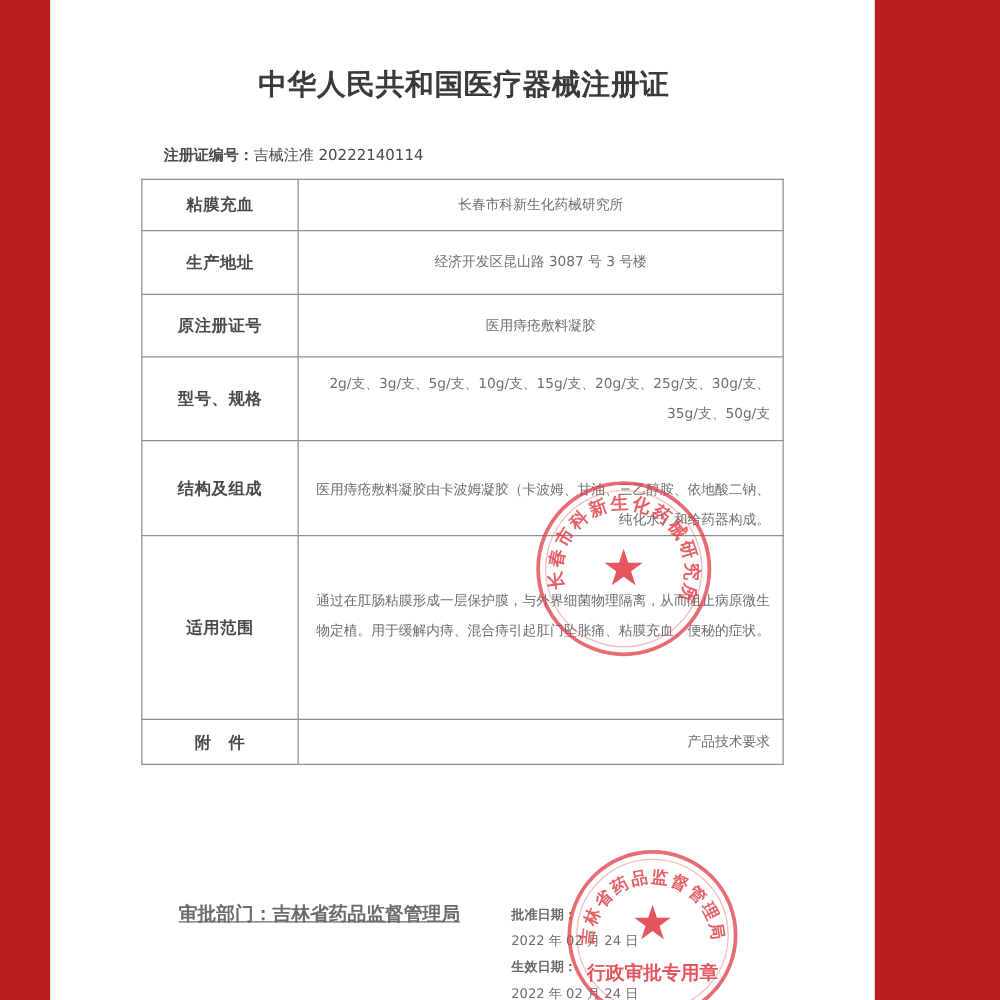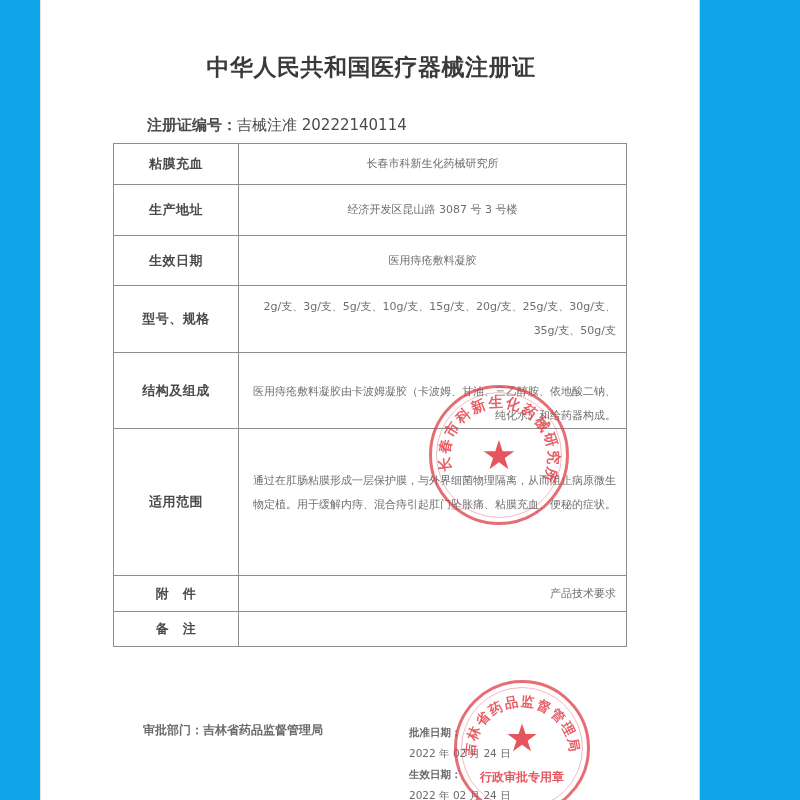--- a/index.html
+++ b/index.html
@@ -4,39 +4,39 @@
   <style>
     * { box-sizing: border-box; margin: 0; padding: 0; }
     html, body { width: 800px; height: 800px; overflow: hidden; }
     body {
       background: #f2f3f5;
       font-family: "DejaVu Sans", "Liberation Sans", sans-serif;
       position: relative;
     }
     .viewer {
       position: absolute; left: 0; top: 0; width: 800px; height: 800px;
-      background: #0ea5e9;
+      background: #b91c1c;
     }
     .page {
       position: absolute; left: 40px; top: 0; width: 660px; height: 800px;
       background: #ffffff;
       border-left: 1px solid #e2e3e6;
       border-right: 1px solid #d8d9dc;
       overflow: hidden;
     }
     .doc-title {
       position: absolute; left: 0; top: 52px; width: 660px;
       text-align: center;
       font-size: 23px; font-weight: bold; color: #3a3a3a;
       letter-spacing: 0.5px;
       font-family: "DejaVu Sans", sans-serif;
     }
     .reg-no {
-      position: absolute; left: 106px; top: 116px;
-      font-size: 15px; font-weight: bold; color: #4a4a4a;
+      position: absolute; left: 90px; top: 116px;
+      font-size: 12px; font-weight: bold; color: #4a4a4a;
     }
     .reg-no .val { font-weight: normal; }
     table.cert {
       position: absolute; left: 72px; top: 143px;
       width: 514px;
       border-collapse: collapse;
       font-size: 11px; color: #6a6a6a;
     }
     table.cert td {
       border: 1.4px solid #8e8e8e;
@@ -45,21 +45,21 @@
     }
     table.cert td.lab {
       width: 125px; text-align: center;
       font-size: 13px; font-weight: bold; color: #4a4a4a;
       letter-spacing: 0.5px;
     }
     table.cert td.val { padding: 0 10px 0 10px; line-height: 24px; color: #6e6e6e; }
     table.cert td.val.center { text-align: center; }
     .footer-left {
       position: absolute; left: 102px; top: 722px;
-      font-size: 12px; color: #6a6a6a; font-weight: bold;
+      font-size: 15px; color: #6a6a6a; font-weight: bold; text-decoration: underline;
     }
     .dates {
       position: absolute; left: 368px; top: 722px;
       font-size: 10.5px; color: #6a6a6a; line-height: 21px;
     }
     .dates .row { display: flex; flex-direction: column; }
     .dates .dl { width: 56px; font-weight: bold; }
     .seal {
       position: absolute; border-radius: 50%;
       border: 3px solid rgba(222, 60, 70, 0.75);
@@ -72,21 +72,21 @@
     .seal .star {
       position: absolute; left: 50%; top: 50%;
       transform: translate(-50%, -50%);
       color: rgba(225, 55, 65, 0.85);
     }
     .seal .arc {
       position: absolute; left: 0; top: 0; width: 100%; height: 100%;
     }
     .seal .bottom-text {
       position: absolute; width: 100%; text-align: center;
-      color: rgba(225, 55, 65, 0.85); font-size: 12px; font-weight: bold;
+      color: rgba(225, 55, 65, 0.85); font-size: 15px; font-weight: bold;
     }
   </style>
 </head>
 <body>
 
 <div class="viewer">
   <div class="page">
 
     <div class="doc-title">中华人民共和国医疗器械注册证</div>
 
@@ -98,42 +98,38 @@
       <tbody>
           <tr style="height:41px">
         <td class="lab">粘膜充血</td>
         <td class="val center">长春市科新生化药械研究所</td>
       </tr>
       <tr style="height:51px">
         <td class="lab">生产地址</td>
         <td class="val center">经济开发区昆山路 3087 号 3 号楼</td>
       </tr>
       <tr style="height:50px">
-        <td class="lab">生效日期</td>
+        <td class="lab">原注册证号</td>
         <td class="val center">医用痔疮敷料凝胶</td>
       </tr>
       <tr style="height:67px">
         <td class="lab">型号、规格</td>
         <td class="val">2g/支、3g/支、5g/支、10g/支、15g/支、20g/支、25g/支、30g/支、35g/支、50g/支</td>
       </tr>
       <tr style="height:71px">
         <td class="lab">结构及组成</td>
         <td class="val" style="vertical-align:top;padding-top:27px">医用痔疮敷料凝胶由卡波姆凝胶（卡波姆、甘油、三乙醇胺、依地酸二钠、纯化水）和给药器构成。</td>
       </tr>
       <tr style="height:147px">
         <td class="lab">适用范围</td>
         <td class="val" style="vertical-align:top;padding-top:40px">通过在肛肠粘膜形成一层保护膜，与外界细菌物理隔离，从而阻止病原微生物定植。用于缓解内痔、混合痔引起肛门坠胀痛、粘膜充血、便秘的症状。</td>
       </tr>
       <tr style="height:36px">
         <td class="lab">附　件</td>
         <td class="val">产品技术要求</td>
-      </tr>
-      <tr style="height:35px">
-        <td class="lab">备　注</td>
-        <td class="val"></td>
       </tr>
     </tbody>
       </table>
 
     <div class="footer-left">
       <span>审批部门：</span><span>吉林省药品监督管理局</span>
     </div>
 
     <div class="dates">
       <div class="row">

